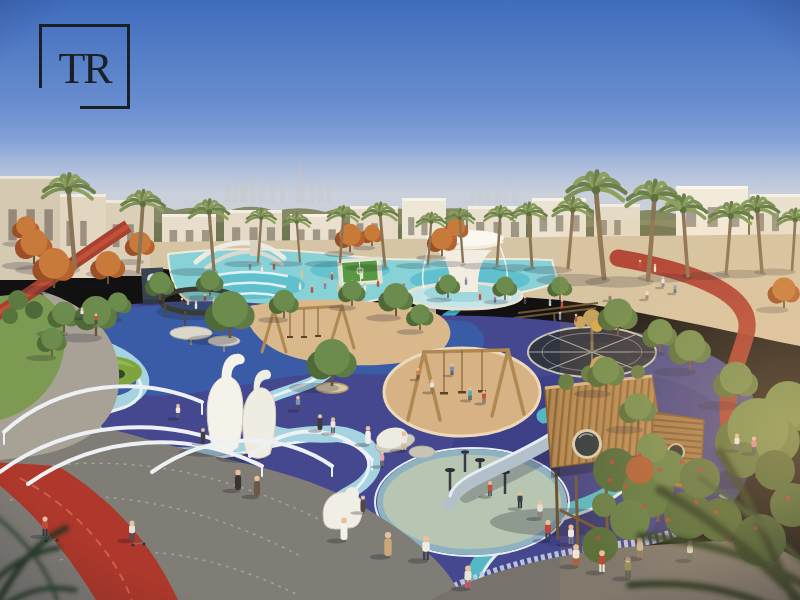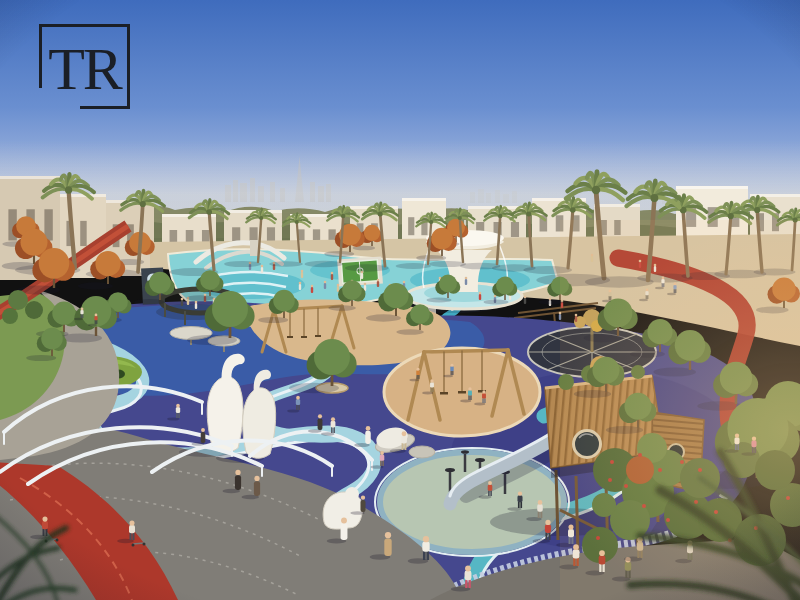--- a/index.html
+++ b/index.html
@@ -5,21 +5,21 @@
   html,body{margin:0;padding:0;background:#111;}
   .stage{position:relative;width:800px;height:600px;overflow:hidden;font-family:"Liberation Sans",sans-serif;}
   .stage svg{position:absolute;left:0;top:0;}
   .logo{position:absolute;left:39px;top:24px;width:91px;height:85px;}
   .logo .f{position:absolute;background:#1b1f26;}
   .logo .ft{left:0;top:0;width:100%;height:3px;}
   .logo .fr{right:0;top:0;width:3px;height:100%;}
   .logo .fl{left:0;top:0;width:3px;height:64px;}
   .logo .fb{right:0;bottom:0;width:50px;height:3px;}
   .logo-text{position:absolute;left:50%;top:53%;transform:translate(-50%,-50%);
-    font-family:"Liberation Serif","DejaVu Serif",serif;font-size:60px;font-weight:500;
+    font-family:"Liberation Serif","DejaVu Serif",serif;font-size:44px;font-weight:500;
     letter-spacing:-2px;color:#1b1f26;line-height:1;}
 </style>
 </head>
 <body>
 
 <div class="stage">
 <svg id="scene" width="800" height="600" viewBox="0 0 800 600" xmlns="http://www.w3.org/2000/svg">
   <defs>
     <linearGradient id="skyg" x1="0" y1="0" x2="0" y2="1">
       <stop offset="0" stop-color="#3f6cbd"></stop>

